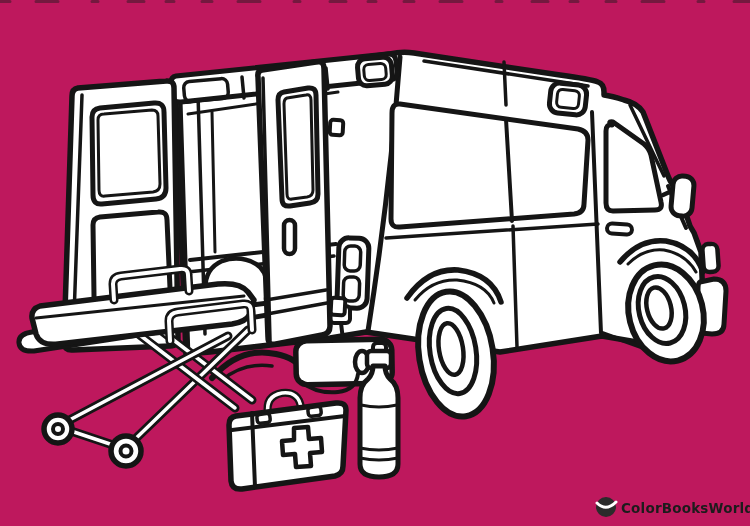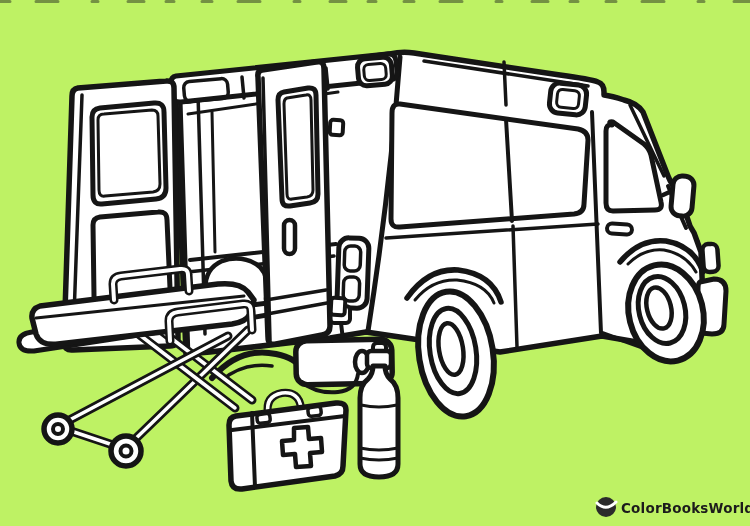--- a/index.html
+++ b/index.html
@@ -1,16 +1,16 @@
 <!DOCTYPE html>
 <html><head>
 <meta charset="utf-8">
 <style>
   html,body{margin:0;padding:0;background:#fff;}
-  .page{position:relative;width:750px;height:526px;background:#bef264;overflow:hidden;
+  .page{position:relative;width:750px;height:526px;background:#be185d;overflow:hidden;
         font-family:"DejaVu Sans","Liberation Sans",sans-serif;}
   svg{display:block;}
   .wm-text{font-family:"DejaVu Sans","Liberation Sans",sans-serif;font-weight:bold;
            font-size:13.5px;fill:#1c1c1c;letter-spacing:.2px;}
   .wm-tld{font-family:"DejaVu Serif","Liberation Serif",serif;font-style:italic;font-weight:bold;}
 </style>
 </head>
 <body>
 
 <div class="page">

